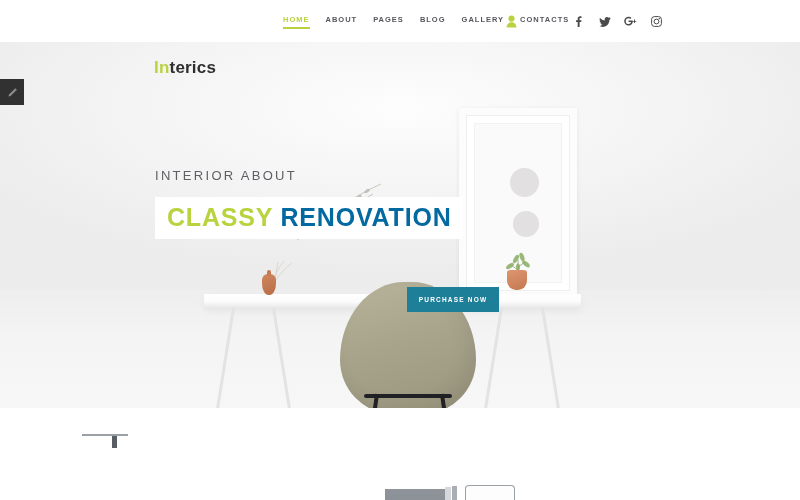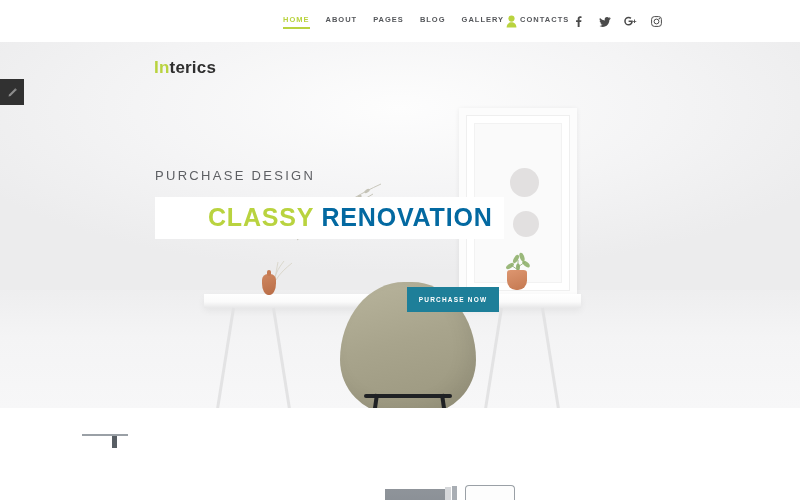--- a/index.html
+++ b/index.html
@@ -180,21 +180,21 @@
   }
   .hero-title-band {
     background: #ffffff;
     display: inline-block;
     padding: 8px 12px 9px 12px;
   }
   .hero-title {
     font-size: 25px; font-weight: bold;
     letter-spacing: .8px; white-space: nowrap; line-height: 1;
   }
-  .hero-title .title-accent { color: #b9d33f; margin-left: 41px; }
+  .hero-title .title-accent { color: #b9d33f; }
   .hero-title .title-rest   { color: #0369a1; }
 
   .purchase-btn {
     position: absolute; left: 407px; top: 245px;
     width: 92px; height: 25px;
     background: #1e7f99;
     color: #ffffff;
     border: none;
     font-family: "Liberation Sans", sans-serif;
     font-size: 6.5px; font-weight: bold; letter-spacing: 1.2px;
@@ -369,21 +369,21 @@
     </svg>
     <div class="planter"></div>
 
     <div class="chair-back"></div>
     <div class="chair-rail"></div>
     <div class="chair-leg cl1"></div>
     <div class="chair-leg cl2"></div>
   </div>
 
   <div class="hero-copy">
-    <div class="hero-eyebrow">PURCHASE DESIGN</div>
+    <div class="hero-eyebrow">INTERIOR ABOUT</div>
     <div class="hero-title-band">
       <div class="hero-title">
         <span class="title-accent">CLASSY</span>
         <span class="title-rest">RENOVATION</span>
       </div>
     </div>
   </div>
 
   <button class="purchase-btn">PURCHASE NOW</button>
 

